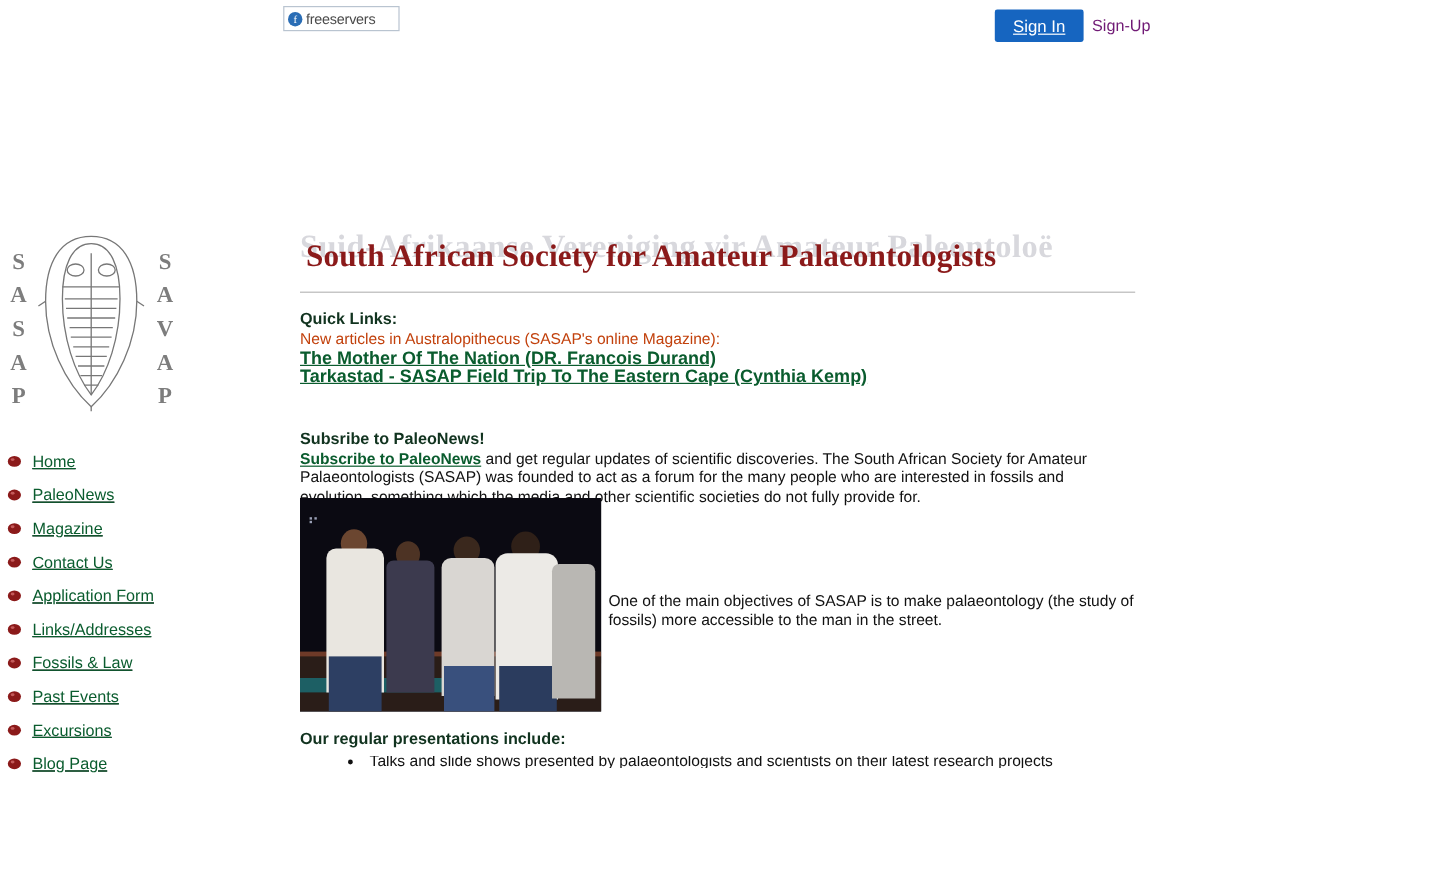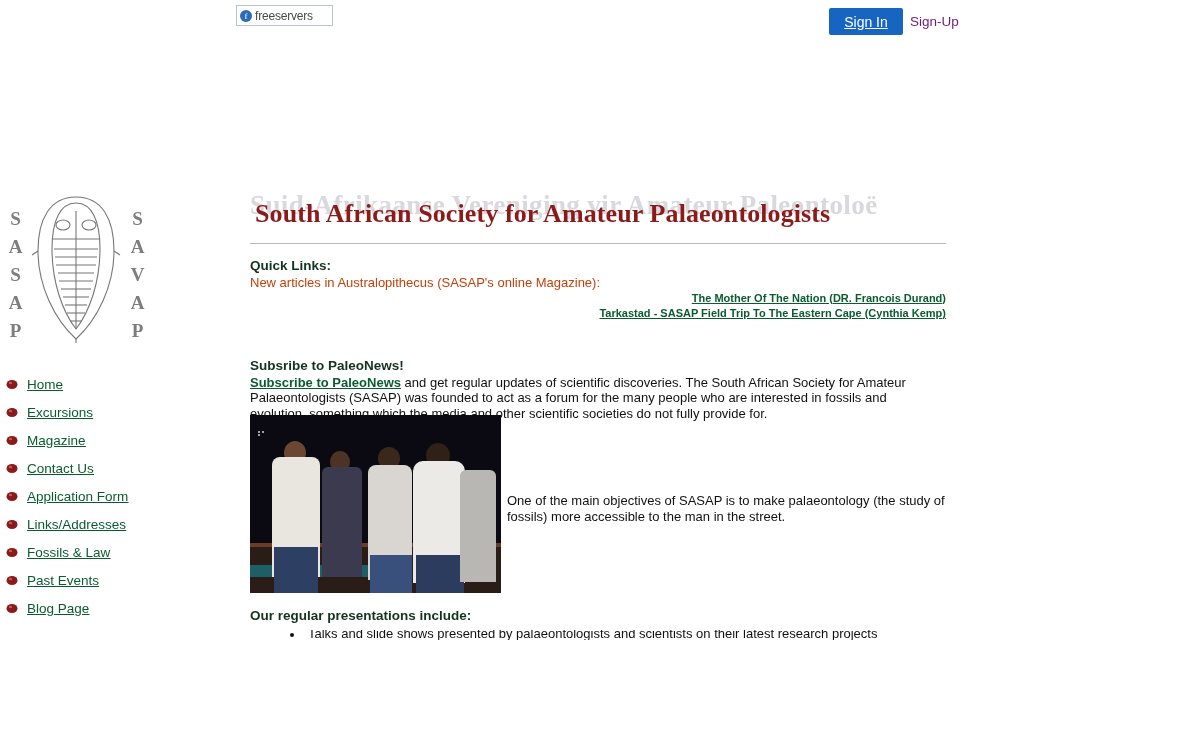--- a/index.html
+++ b/index.html
@@ -214,25 +214,24 @@
   .plain-line {
     font-size: 13px;
     color: #c2410c;
     line-height: 15.5px;
   }
 
   a.green-link {
     color: #0a5c2e;
     text-decoration: underline;
     font-weight: bold;
-    font-size: 11px;
+    font-size: 15px;
     cursor: pointer;
     display: block;
     line-height: 15.5px;
-    text-align: right;
   }
 
   .subscribe-head {
     margin-top: 36px;
     font-size: 13.5px;
     font-weight: bold;
     color: #11331f;
   }
 
   .para {
@@ -424,63 +423,70 @@
             <ellipse cx="6" cy="5.5" rx="5.5" ry="4.5" fill="#8b1a1a"></ellipse>
             <ellipse cx="4.5" cy="4" rx="1.6" ry="1.2" fill="#c45b5b"></ellipse>
           </svg>
         <a class="menu-link">Home</a>
       </div>
       <div class="menu-item">
         <svg class="bullet" viewBox="0 0 12 11">
             <ellipse cx="6" cy="5.5" rx="5.5" ry="4.5" fill="#8b1a1a"></ellipse>
             <ellipse cx="4.5" cy="4" rx="1.6" ry="1.2" fill="#c45b5b"></ellipse>
           </svg>
+        <a class="menu-link">PaleoNews</a>
+      </div>
+      <div class="menu-item">
+        <svg class="bullet" viewBox="0 0 12 11">
+            <ellipse cx="6" cy="5.5" rx="5.5" ry="4.5" fill="#8b1a1a"></ellipse>
+            <ellipse cx="4.5" cy="4" rx="1.6" ry="1.2" fill="#c45b5b"></ellipse>
+          </svg>
+        <a class="menu-link">Magazine</a>
+      </div>
+      <div class="menu-item">
+        <svg class="bullet" viewBox="0 0 12 11">
+            <ellipse cx="6" cy="5.5" rx="5.5" ry="4.5" fill="#8b1a1a"></ellipse>
+            <ellipse cx="4.5" cy="4" rx="1.6" ry="1.2" fill="#c45b5b"></ellipse>
+          </svg>
+        <a class="menu-link">Contact Us</a>
+      </div>
+      <div class="menu-item">
+        <svg class="bullet" viewBox="0 0 12 11">
+            <ellipse cx="6" cy="5.5" rx="5.5" ry="4.5" fill="#8b1a1a"></ellipse>
+            <ellipse cx="4.5" cy="4" rx="1.6" ry="1.2" fill="#c45b5b"></ellipse>
+          </svg>
+        <a class="menu-link">Application Form</a>
+      </div>
+      <div class="menu-item">
+        <svg class="bullet" viewBox="0 0 12 11">
+            <ellipse cx="6" cy="5.5" rx="5.5" ry="4.5" fill="#8b1a1a"></ellipse>
+            <ellipse cx="4.5" cy="4" rx="1.6" ry="1.2" fill="#c45b5b"></ellipse>
+          </svg>
+        <a class="menu-link">Links/Addresses</a>
+      </div>
+      <div class="menu-item">
+        <svg class="bullet" viewBox="0 0 12 11">
+            <ellipse cx="6" cy="5.5" rx="5.5" ry="4.5" fill="#8b1a1a"></ellipse>
+            <ellipse cx="4.5" cy="4" rx="1.6" ry="1.2" fill="#c45b5b"></ellipse>
+          </svg>
+        <a class="menu-link">Fossils &amp; Law</a>
+      </div>
+      <div class="menu-item">
+        <svg class="bullet" viewBox="0 0 12 11">
+            <ellipse cx="6" cy="5.5" rx="5.5" ry="4.5" fill="#8b1a1a"></ellipse>
+            <ellipse cx="4.5" cy="4" rx="1.6" ry="1.2" fill="#c45b5b"></ellipse>
+          </svg>
+        <a class="menu-link">Past Events</a>
+      </div>
+      <div class="menu-item">
+        <svg class="bullet" viewBox="0 0 12 11">
+            <ellipse cx="6" cy="5.5" rx="5.5" ry="4.5" fill="#8b1a1a"></ellipse>
+            <ellipse cx="4.5" cy="4" rx="1.6" ry="1.2" fill="#c45b5b"></ellipse>
+          </svg>
         <a class="menu-link">Excursions</a>
-      </div>
-      <div class="menu-item">
-        <svg class="bullet" viewBox="0 0 12 11">
-            <ellipse cx="6" cy="5.5" rx="5.5" ry="4.5" fill="#8b1a1a"></ellipse>
-            <ellipse cx="4.5" cy="4" rx="1.6" ry="1.2" fill="#c45b5b"></ellipse>
-          </svg>
-        <a class="menu-link">Magazine</a>
-      </div>
-      <div class="menu-item">
-        <svg class="bullet" viewBox="0 0 12 11">
-            <ellipse cx="6" cy="5.5" rx="5.5" ry="4.5" fill="#8b1a1a"></ellipse>
-            <ellipse cx="4.5" cy="4" rx="1.6" ry="1.2" fill="#c45b5b"></ellipse>
-          </svg>
-        <a class="menu-link">Contact Us</a>
-      </div>
-      <div class="menu-item">
-        <svg class="bullet" viewBox="0 0 12 11">
-            <ellipse cx="6" cy="5.5" rx="5.5" ry="4.5" fill="#8b1a1a"></ellipse>
-            <ellipse cx="4.5" cy="4" rx="1.6" ry="1.2" fill="#c45b5b"></ellipse>
-          </svg>
-        <a class="menu-link">Application Form</a>
-      </div>
-      <div class="menu-item">
-        <svg class="bullet" viewBox="0 0 12 11">
-            <ellipse cx="6" cy="5.5" rx="5.5" ry="4.5" fill="#8b1a1a"></ellipse>
-            <ellipse cx="4.5" cy="4" rx="1.6" ry="1.2" fill="#c45b5b"></ellipse>
-          </svg>
-        <a class="menu-link">Links/Addresses</a>
-      </div>
-      <div class="menu-item">
-        <svg class="bullet" viewBox="0 0 12 11">
-            <ellipse cx="6" cy="5.5" rx="5.5" ry="4.5" fill="#8b1a1a"></ellipse>
-            <ellipse cx="4.5" cy="4" rx="1.6" ry="1.2" fill="#c45b5b"></ellipse>
-          </svg>
-        <a class="menu-link">Fossils &amp; Law</a>
-      </div>
-      <div class="menu-item">
-        <svg class="bullet" viewBox="0 0 12 11">
-            <ellipse cx="6" cy="5.5" rx="5.5" ry="4.5" fill="#8b1a1a"></ellipse>
-            <ellipse cx="4.5" cy="4" rx="1.6" ry="1.2" fill="#c45b5b"></ellipse>
-          </svg>
-        <a class="menu-link">Past Events</a>
       </div>
       <div class="menu-item">
         <svg class="bullet" viewBox="0 0 12 11">
             <ellipse cx="6" cy="5.5" rx="5.5" ry="4.5" fill="#8b1a1a"></ellipse>
             <ellipse cx="4.5" cy="4" rx="1.6" ry="1.2" fill="#c45b5b"></ellipse>
           </svg>
         <a class="menu-link">Blog Page</a>
       </div>
     </div>
   </div>

